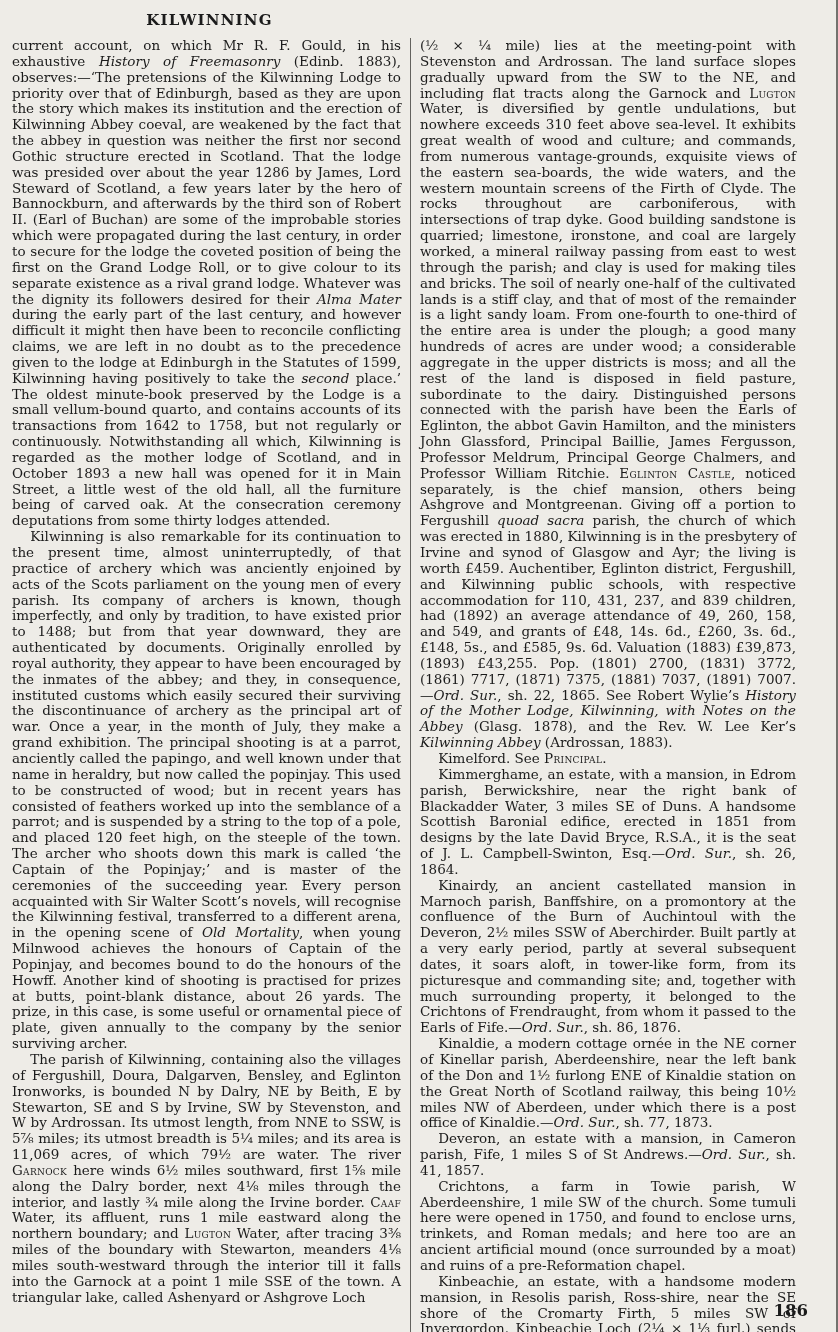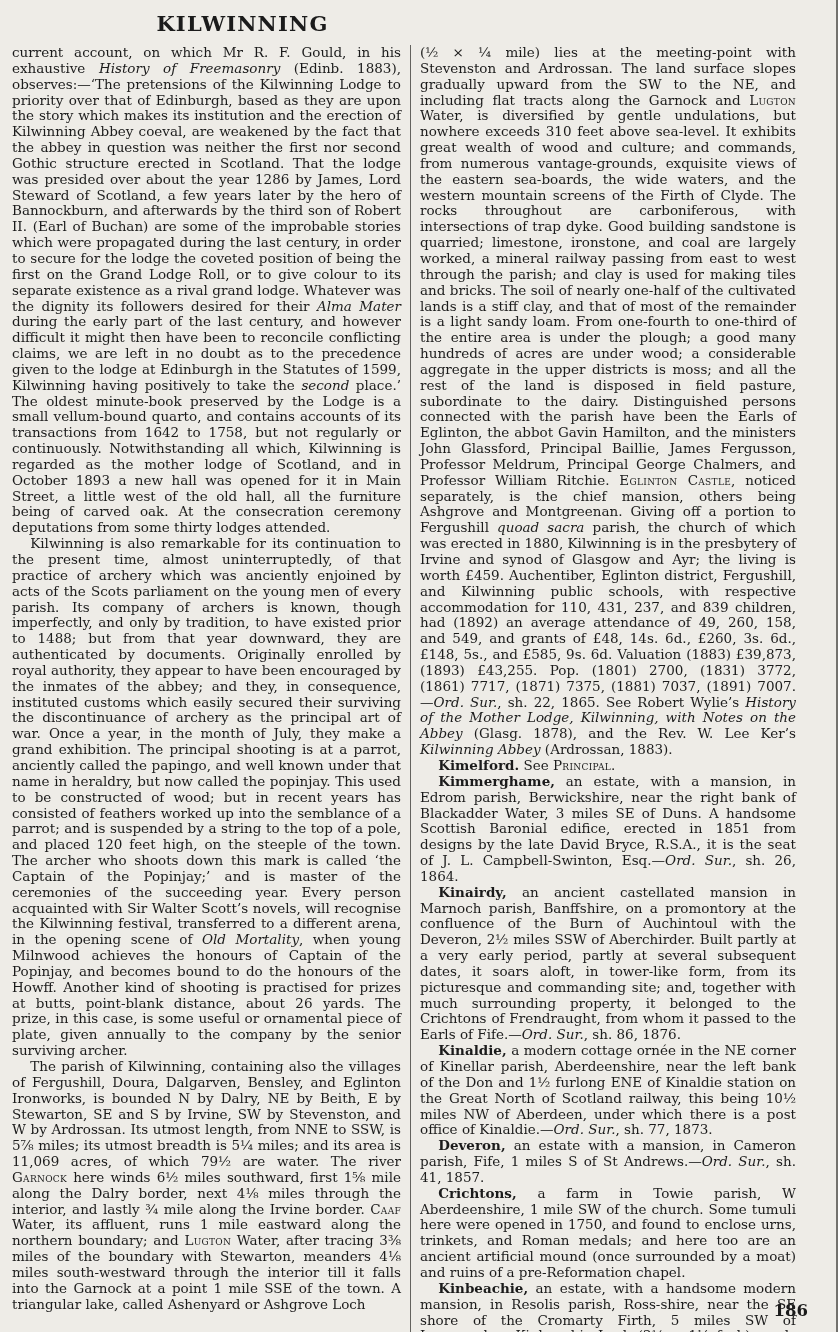--- a/index.html
+++ b/index.html
@@ -12,40 +12,40 @@
     overflow:hidden;
     box-sizing:border-box;
   }
   .page-edge-right {
     position:absolute; top:0; right:0; width:2px; height:1332px;
     background:#4a4945; opacity:.75;
   }
   .headers { display:flex; padding-top:11px; }
   .headers .hcell {
     width:50%; text-align:center;
-    font-weight:bold; font-size:21px; letter-spacing:1.2px;padding-left:33px;
+    font-weight:bold; font-size:15px; letter-spacing:1.2px;
   }
   .columns {
     display:flex;
     margin-top:9px;
     padding-left:12px;
   }
   .col {
     width:399px;
     box-sizing:border-box;
     font-size:13.5px;
     line-height:15.85px;
     text-align:justify;
   }
   .col-left { padding-right:9px; border-right:1.5px solid #63625e; }
   .col-right { padding-left:9px; padding-right:14px; }
   .para { margin:0; }
   .para.indent { text-indent:1.35em; }
   .it { font-style:italic; }
-  .bd { font-weight:bold; }
+  .bd { font-weight:normal; }
   .sc { font-variant:small-caps; letter-spacing:.3px; }
   .page-number {
     position:absolute;
     right:30px; bottom:12px;
     font-weight:bold; font-size:16.5px;
   }
 </style>
 </head>
 <body>
 

